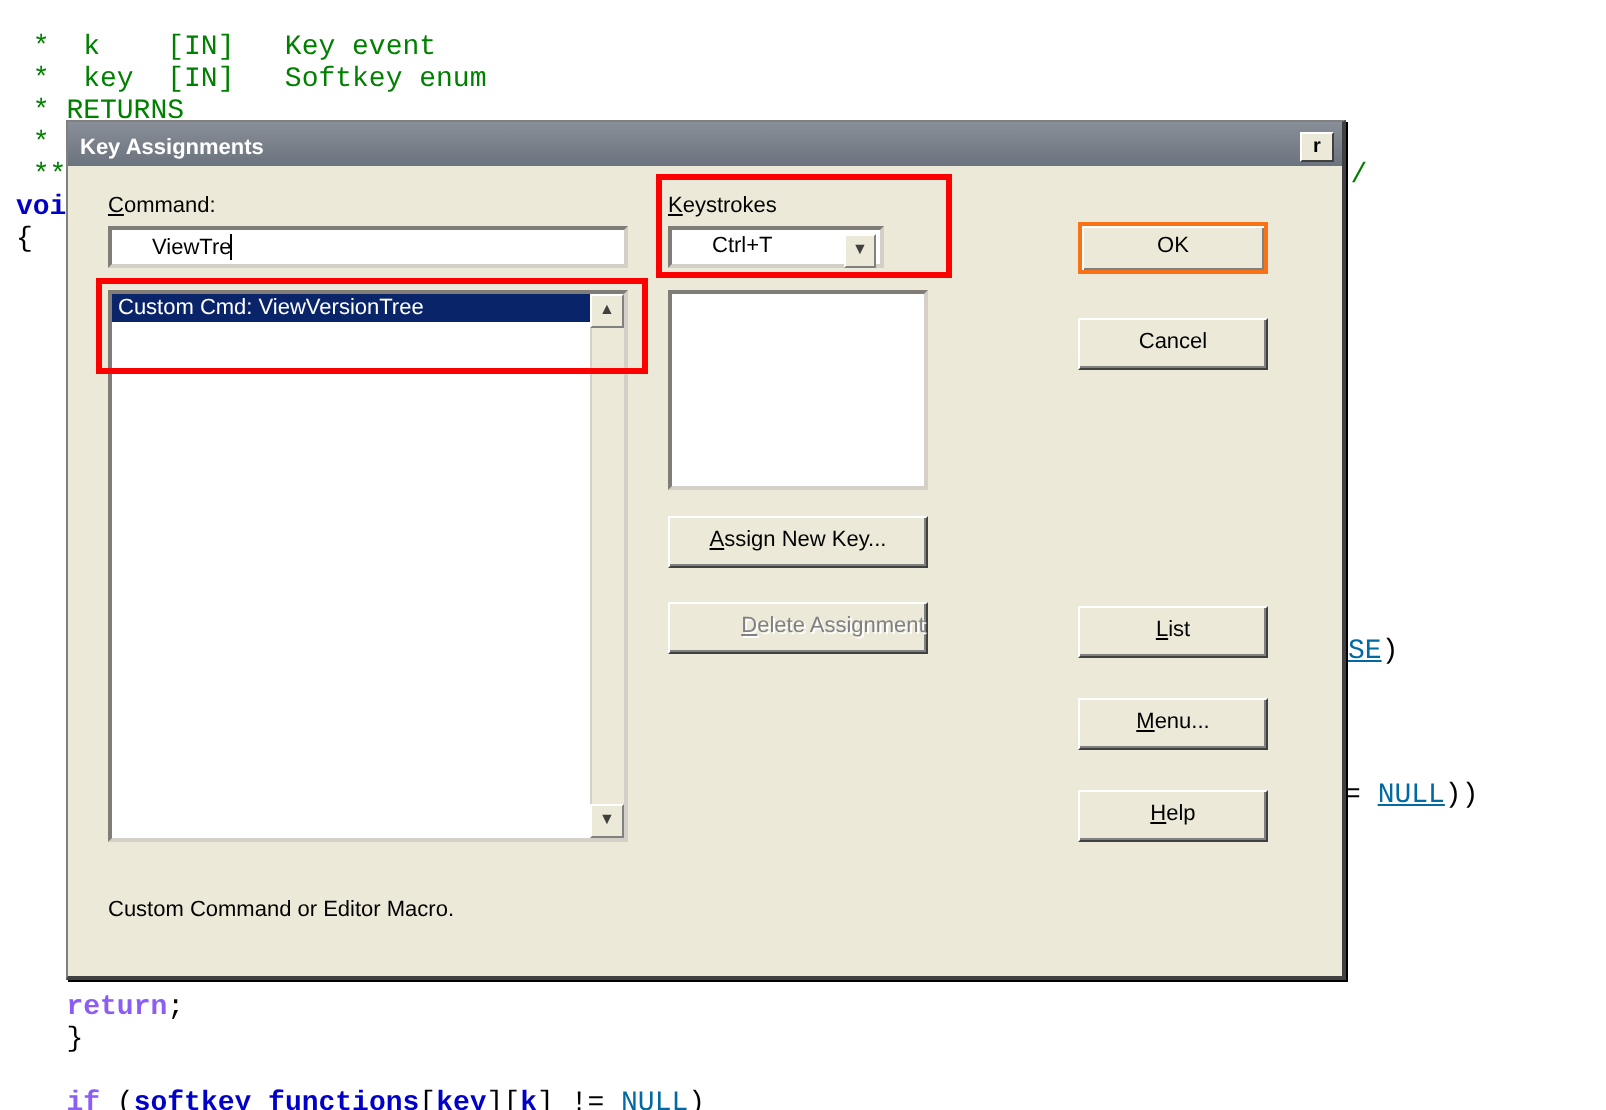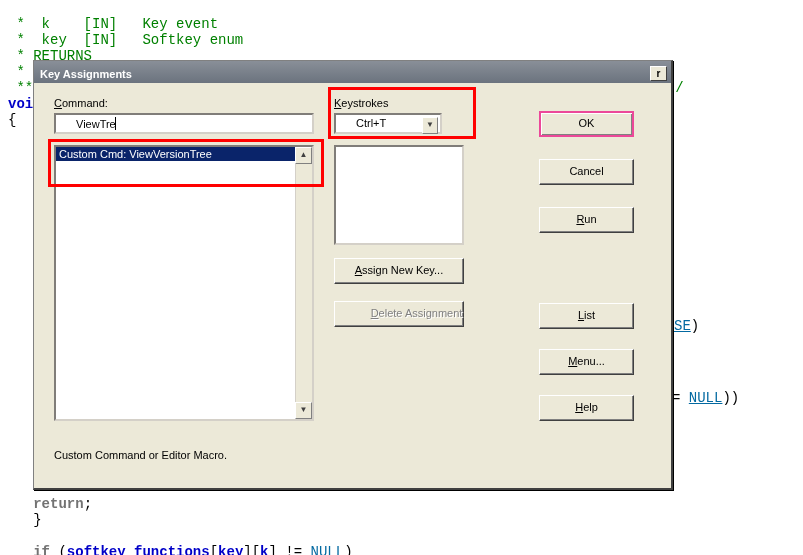--- a/index.html
+++ b/index.html
@@ -17,21 +17,21 @@
     position: absolute;
     top: 0; left: 0; right: 0; bottom: 0;
     font-family: "Courier New", monospace;
     font-size: 14px;
     line-height: 16px;
     white-space: pre;
     padding: 0 8px;
     color: #000;
   }
   .kw { color: #0000c8; font-weight: bold; }
-  .red { color: #737373; font-weight: bold; }
+  .red { color: #8b5cf6; font-weight: bold; }
   .star { color: #008000; }
   .num { color: #0369a1; text-decoration: underline; }
   .dialog {
     position: absolute;
     left: 33px;
     top: 60px;
     width: 640px;
     height: 430px;
     background: #ece9d8;
     border: 1px solid #808080;
@@ -119,21 +119,21 @@
     border-right: 1px solid #404040;
     border-bottom: 1px solid #404040;
     box-shadow: inset -1px -1px 0 #808080;
     font-family: Tahoma, sans-serif;
     font-size: 11px;
     text-align: center;
     line-height: 22px;
     cursor: default;
   }
   .btn.default {
-    border: 2px solid #ec4899;
+    border: 2px solid #f97316;
     box-shadow: inset 1px 1px 0 #fff, inset -1px -1px 0 #808080;
     line-height: 20px;
   }
   .btn.disabled { color: #808080; text-shadow: 1px 1px 0 #fff; padding-left: 35px; }
   .redbox {
     position: absolute;
     border: 3px solid #ff0000;
     pointer-events: none;
   }
   .caret {
@@ -200,21 +200,20 @@
       <div class="cb-drop">▼</div>
     </div>
 
     <div class="listbox" style="left:300px;top:62px;width:130px;height:100px"></div>
 
     <div class="btn" style="left:300px;top:175px;width:130px"><span class="u">A</span>ssign New Key...</div>
     <div class="btn disabled" style="left:300px;top:218px;width:130px"><span class="u">D</span>elete Assignment</div>
 
     <div class="btn default" style="left:505px;top:28px">OK</div>
     <div class="btn" style="left:505px;top:76px">Cancel</div>
-    <div class="btn" style="left:505px;top:124px"><span class="u">R</span>un</div>
     <div class="btn" style="left:505px;top:220px"><span class="u">L</span>ist</div>
     <div class="btn" style="left:505px;top:266px"><span class="u">M</span>enu...</div>
     <div class="btn" style="left:505px;top:312px"><span class="u">H</span>elp</div>
 
     <div class="lbl" style="left:20px;top:366px">Custom Command or Editor Macro.</div>
 
     <div class="redbox" style="left:14px;top:56px;width:276px;height:48px"></div>
     <div class="redbox" style="left:294px;top:4px;width:148px;height:52px"></div>
   </div>
 </div>

